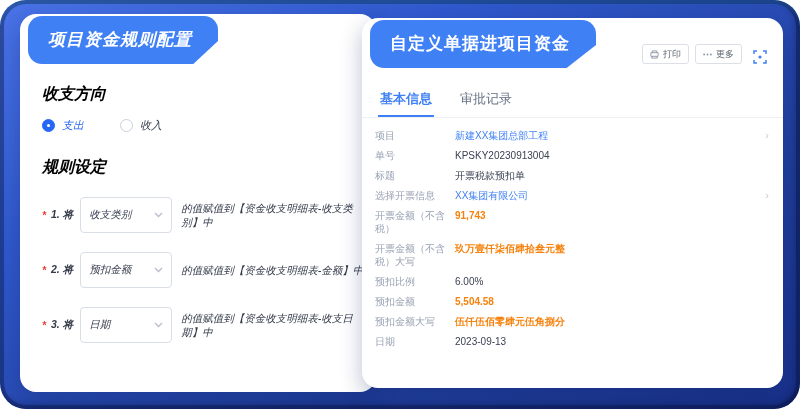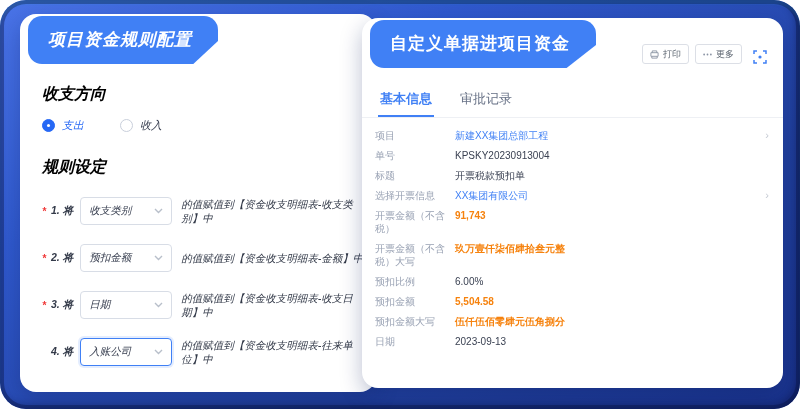--- a/index.html
+++ b/index.html
@@ -22,21 +22,21 @@
   .sec-label { font-size:16px; font-weight:700; color:#000000; }
   .radios { display:flex; gap:36px; margin:13px 0 24px 0; }
   .radio { display:flex; align-items:center; gap:7px; font-size:11px; color:#3a4152; cursor:pointer; }
   .dot { width:13px; height:13px; border-radius:50%; border:1px solid #c9cfdb; background:#fff; position:relative; flex:none; }
   .dot.sel { background:#2668f5; border-color:#2668f5; }
   .dot.sel::after { content:""; position:absolute; inset:4px; background:#fff; border-radius:50%; }
   .radio.sel-label span.rlabel { color:#2668f5; }
   .rule { display:flex; align-items:center; margin-top:19px; font-size:10.5px; color:#333a49; }
   .star { width:9px; flex:none; color:#f03b3b; font-weight:700; }
   .rprefix { margin-right:7px; flex:none; font-weight:600; }
-  .rsel { width:92px; height:28px; border:1px solid #d8dde6; border-radius:4px; background:#fff;
+  .rsel { width:92px; height:36px; border:1px solid #d8dde6; border-radius:4px; background:#fff;
           display:flex; align-items:center; justify-content:space-between; padding:0 8px; margin-right:9px; flex:none; cursor:pointer; }
   .rsel .sv { color:#3a4152; font-size:10.5px; }
   .rsel.focused { border-color:#4080f5; box-shadow:0 0 0 2px rgba(64,128,245,.14); }
   .rsuffix { flex:1; line-height:14px; }
 
   
   .rc-head { position:relative; height:56px; }
   .toolbar { position:absolute; right:16px; top:26px; display:flex; align-items:flex-end; gap:6px; }
   .tool-btn { height:20px; padding:0 7px; font-size:9px; color:#5c6570; border:1px solid #dcdfe6;
               border-radius:3px; background:#fff; display:flex; align-items:center; gap:4px; cursor:pointer; }
@@ -110,31 +110,20 @@
         <span class="rprefix">3. 将</span>
         <div class="rsel">
           <span class="sv">日期</span>
           <svg width="9" height="6" viewBox="0 0 9 6">
               <path d="M1 1l3.5 3.5L8 1" stroke="#b8bfca" stroke-width="1.4" fill="none"></path>
             </svg>
         </div>
         <span class="rsuffix">的值赋值到【资金收支明细表-收支日期】中</span>
       </div>
 
-      <div class="rule">
-        <span class="star"></span>
-        <span class="rprefix">4. 将</span>
-        <div class="rsel focused">
-          <span class="sv">入账公司</span>
-          <svg width="9" height="6" viewBox="0 0 9 6">
-              <path d="M1 1l3.5 3.5L8 1" stroke="#b8bfca" stroke-width="1.4" fill="none"></path>
-            </svg>
-        </div>
-        <span class="rsuffix">的值赋值到【资金收支明细表-往来单位】中</span>
-      </div>
     </div>
   </div>
 
   <div class="card right-card">
     <div class="rc-head">
       <div class="badge">自定义单据进项目资金</div>
       <div class="toolbar">
         <div class="tool-btn">
           <svg width="9" height="9" viewBox="0 0 10 10">
               <path d="M2.5 3V1h5v2M2 7h6v2h-6zM1 3h8v4H8M2 7H1V3" stroke="#8a93a3" stroke-width="1" fill="none"></path>

